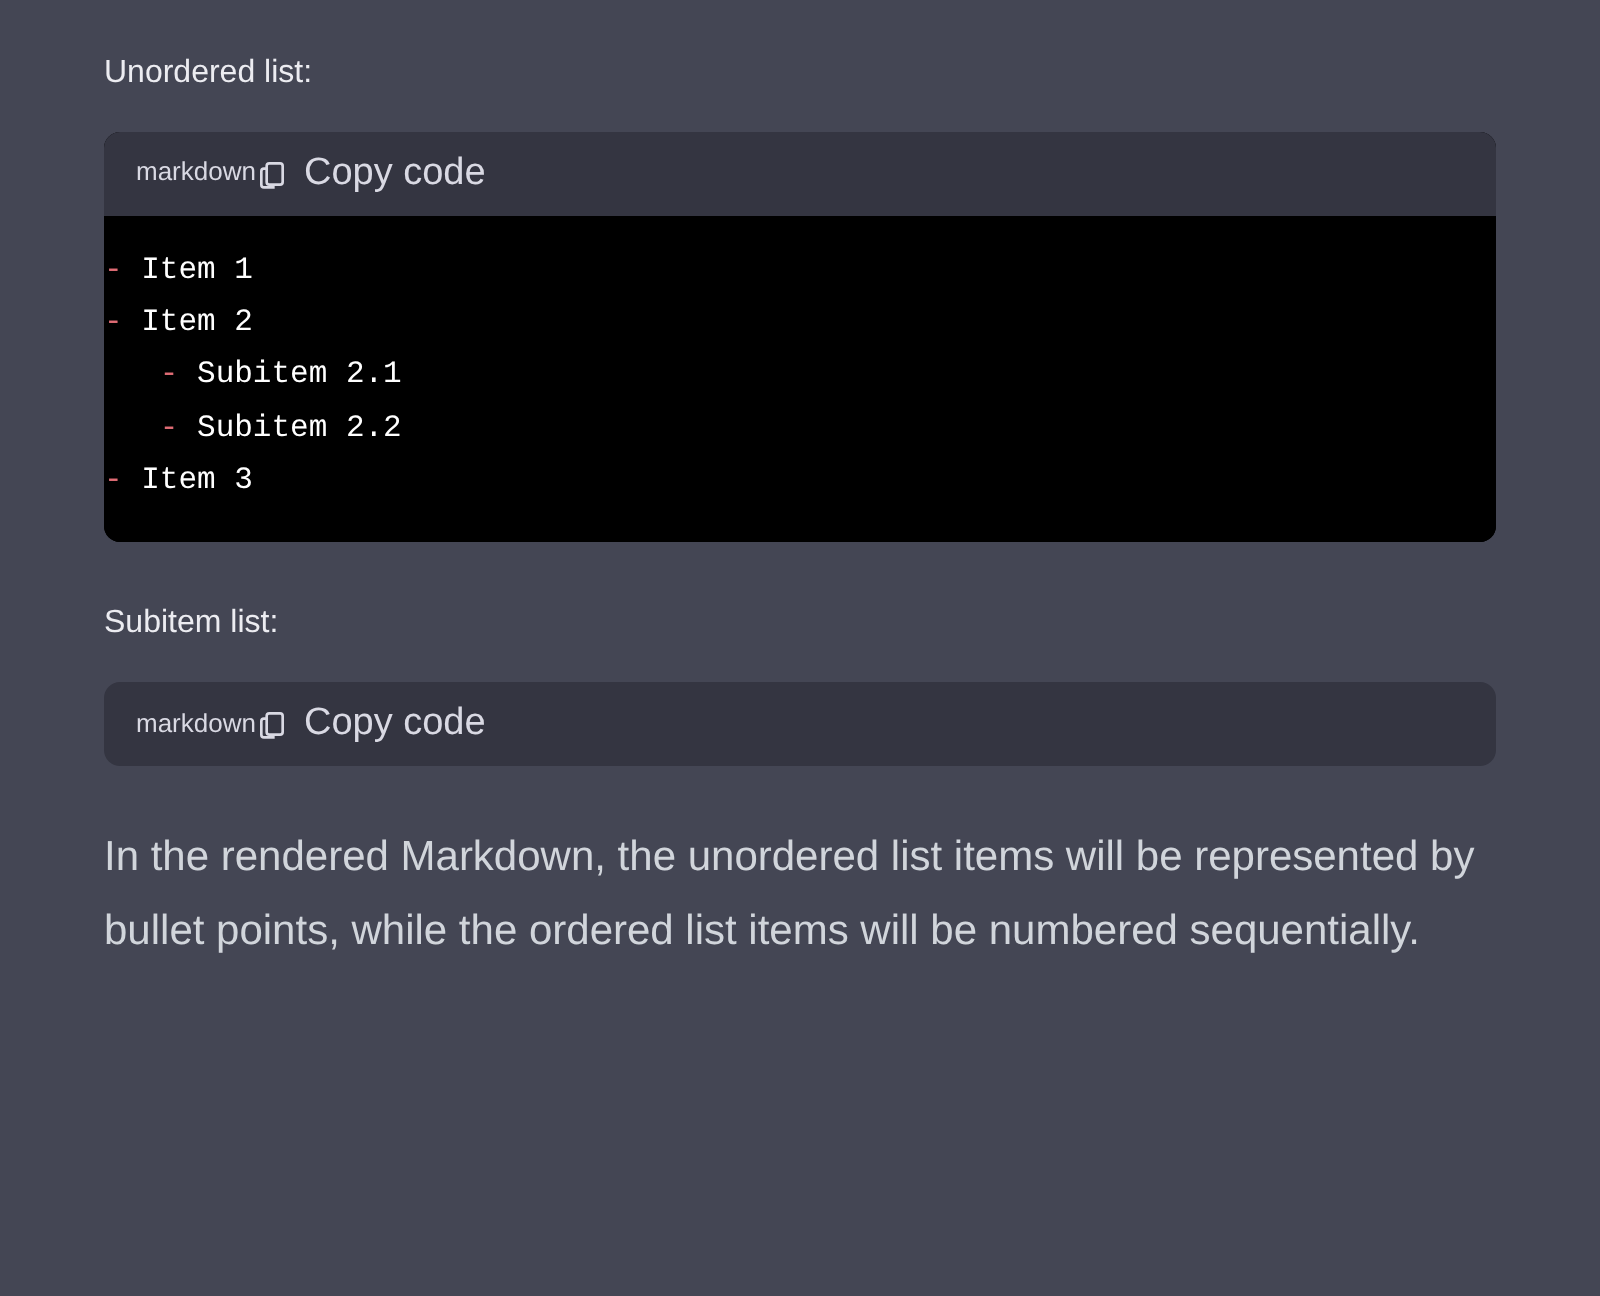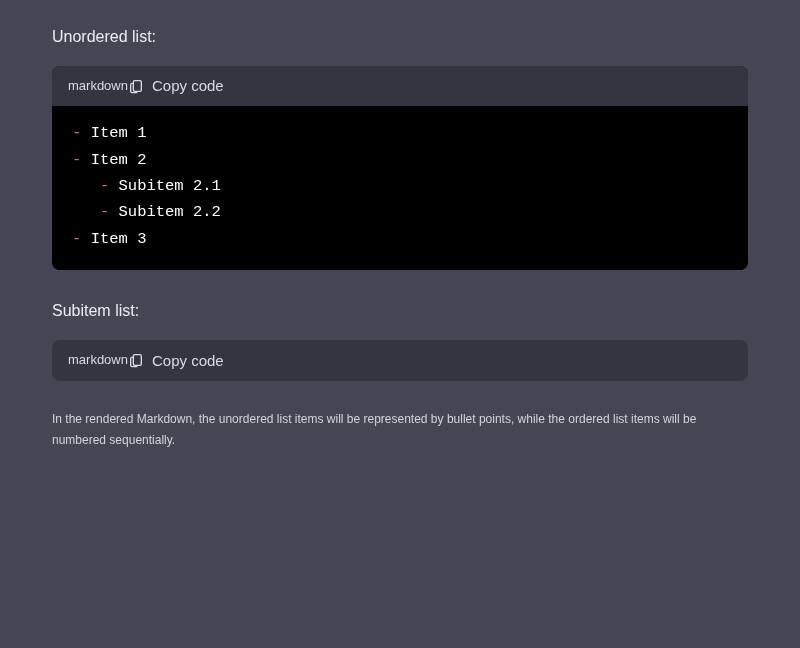--- a/index.html
+++ b/index.html
@@ -37,46 +37,46 @@
     .code-lang {
       color: #d9d9e3;
     }
     .copy-button {
       display: flex;
       align-items: center;
       gap: 8px;
       background: none;
       border: none;
       color: #d9d9e3;
-      font-size: 15px;
+      font-size: 19px;
       cursor: pointer;
       font-family: inherit;
     }
     .clipboard-icon {
       width: 16px;
       height: 16px;
       stroke: #d9d9e3;
       stroke-width: 2;
       fill: none;
     }
     .code-body {
-      padding: 14px 16px 18px 20px;
+      padding: 14px 16px 18px 0;
       font-family: "SFMono-Regular", Consolas, "Liberation Mono", Menlo, monospace;
       font-size: 15.5px;
       line-height: 1.7;
       background: #000;
       color: #fff;
       white-space: pre;
     }
     .tok-bullet { color: #e06c75; }
     .tok-num { color: #e06c75; }
     .tok-text { color: #fff; }
     .body-text {
       color: #d1d5db;
-      font-size: 12px;
+      font-size: 21px;
       line-height: 1.75;
       margin-top: 4px;
     }
   </style>
 </head>
 <body>
 
 <p class="section-label">Unordered list:</p>
 
 <div class="code-block">

